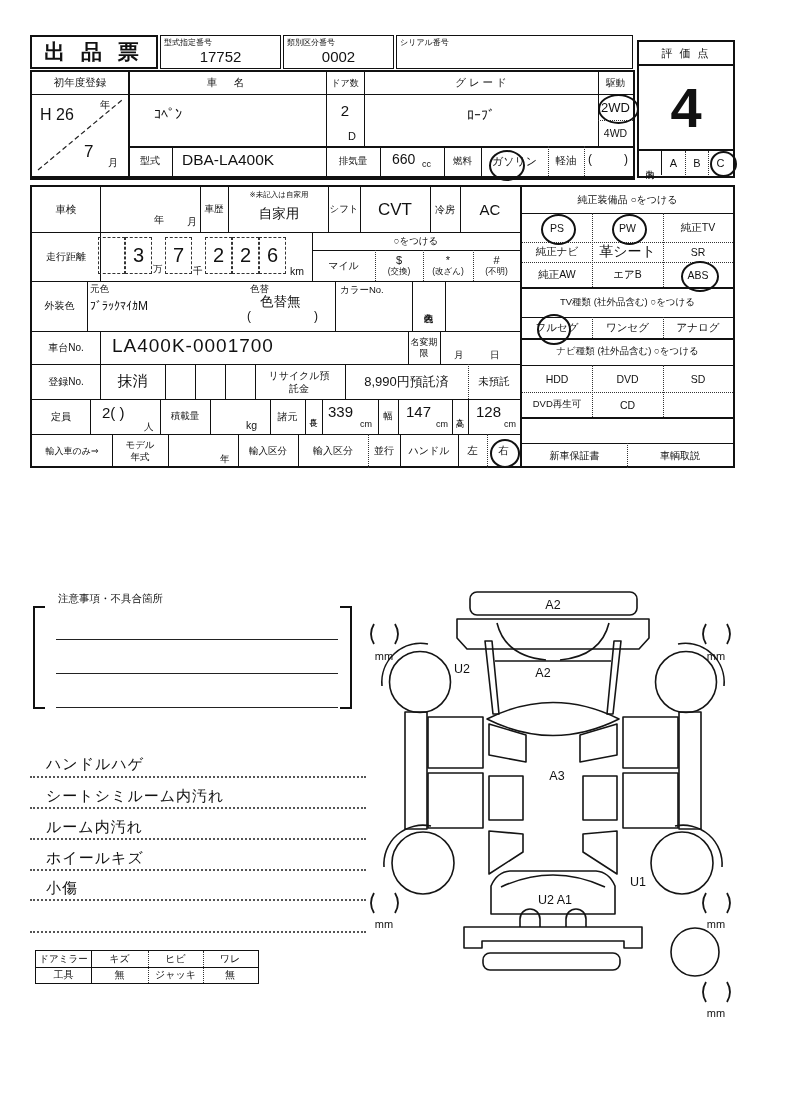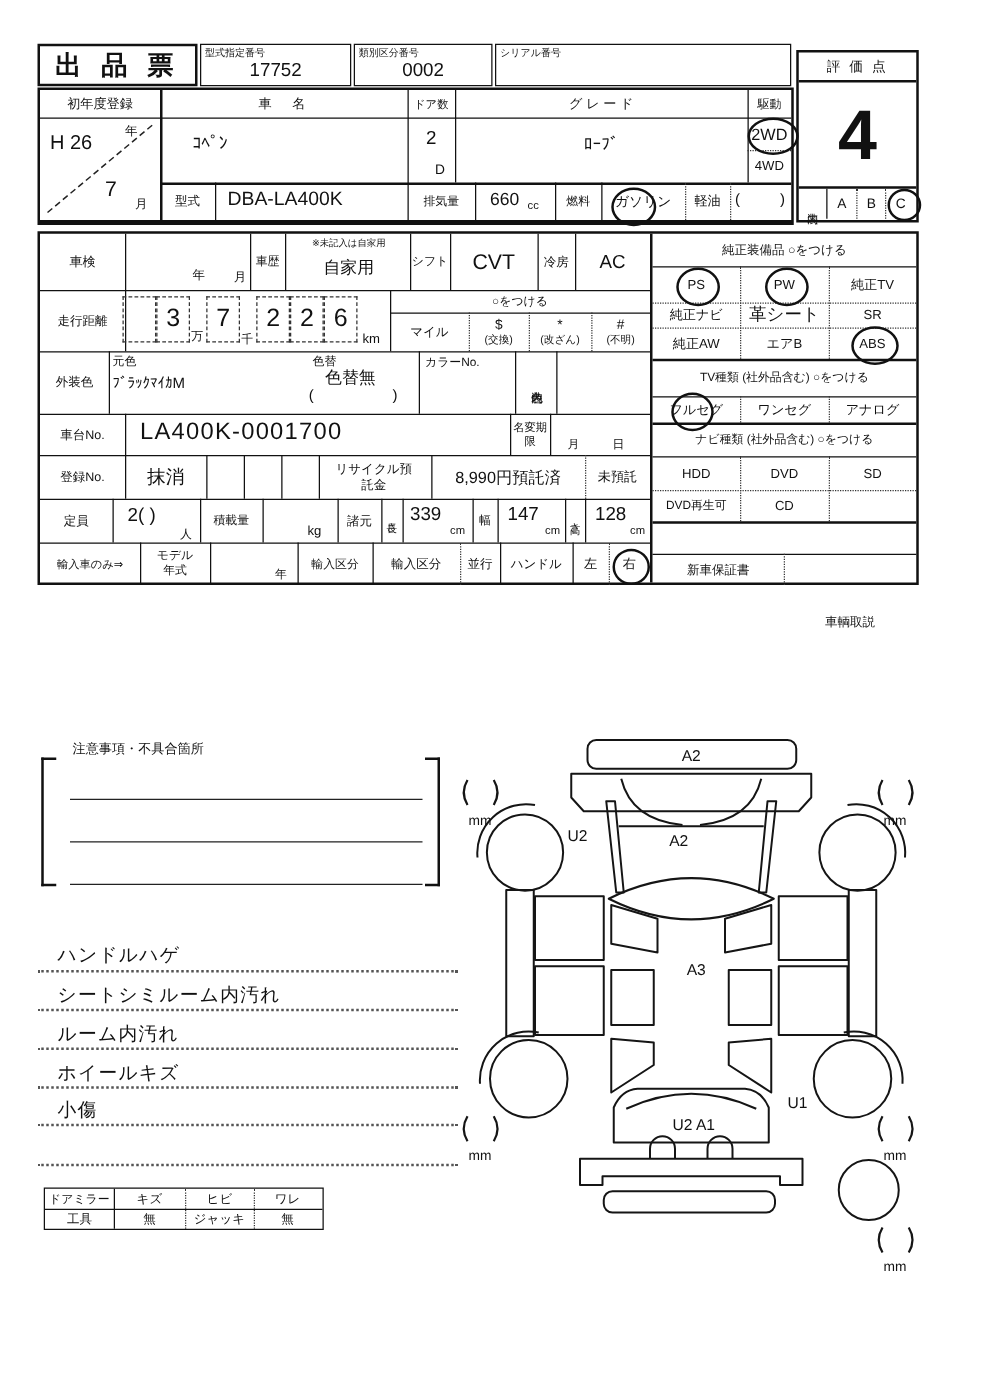--- a/index.html
+++ b/index.html
@@ -275,21 +275,21 @@
     <div class="a c" style="left:560px;top:178px;width:71px;height:27px;font-size:10.5px;">DVD</div>
     <div class="a c" style="left:631px;top:178px;width:70px;height:27px;font-size:10.5px;">SD</div>
     <div class="hdot" style="left:490px;top:205px;width:211px;"></div>
     <div class="a c" style="left:490px;top:205px;width:70px;height:25px;font-size:9.5px;">DVD再生可</div>
     <div class="a c" style="left:560px;top:205px;width:71px;height:25px;font-size:10.5px;">CD</div>
     <div class="a c" style="left:631px;top:205px;width:70px;height:25px;font-size:10.5px;"></div>
     <div class="hln2" style="left:490px;top:230px;width:211px;"></div>
     <div class="hln" style="left:490px;top:256px;width:211px;"></div>
     <div class="vdot" style="left:595px;top:256px;height:25px;"></div>
     <div class="a c" style="left:490px;top:256px;width:105px;height:25px;font-size:10px;">新車保証書</div>
-    <div class="a c" style="left:595px;top:256px;width:106px;height:25px;font-size:10px;margin-top:42px;">車輌取説</div>
+    <div class="a c" style="left:595px;top:256px;width:106px;height:25px;font-size:10px;">車輌取説</div>
   </div>
 
 
   <div class="a" style="left:58px;top:592px;font-size:10.5px;">注意事項・不具合箇所</div>
   <div class="a" style="left:33px;top:606px;width:12px;height:103px;border-left:2px solid #111;border-top:2px solid #111;border-bottom:2px solid #111;"></div>
   <div class="a" style="left:340px;top:606px;width:12px;height:103px;border-right:2px solid #111;border-top:2px solid #111;border-bottom:2px solid #111;"></div>
   <div class="uline" style="left:56px;top:639px;width:282px;"></div>
   <div class="uline" style="left:56px;top:673px;width:282px;"></div>
   <div class="uline" style="left:56px;top:707px;width:282px;"></div>
 

